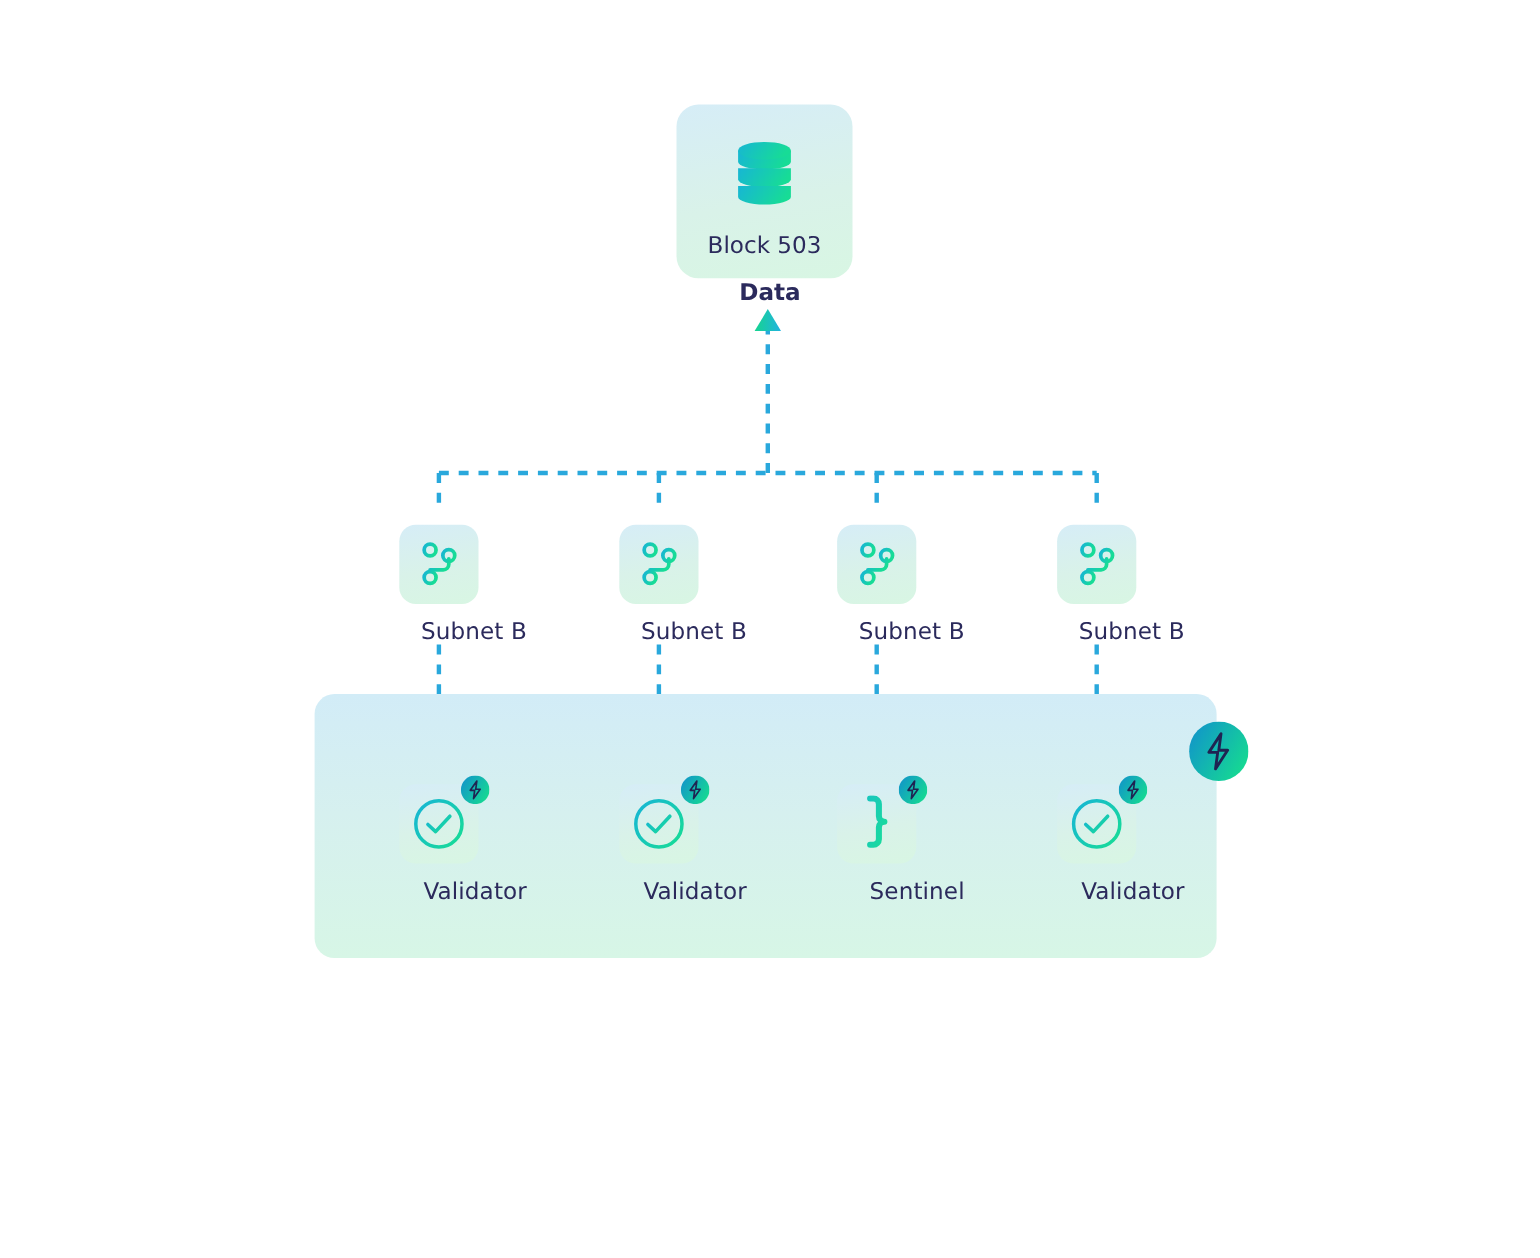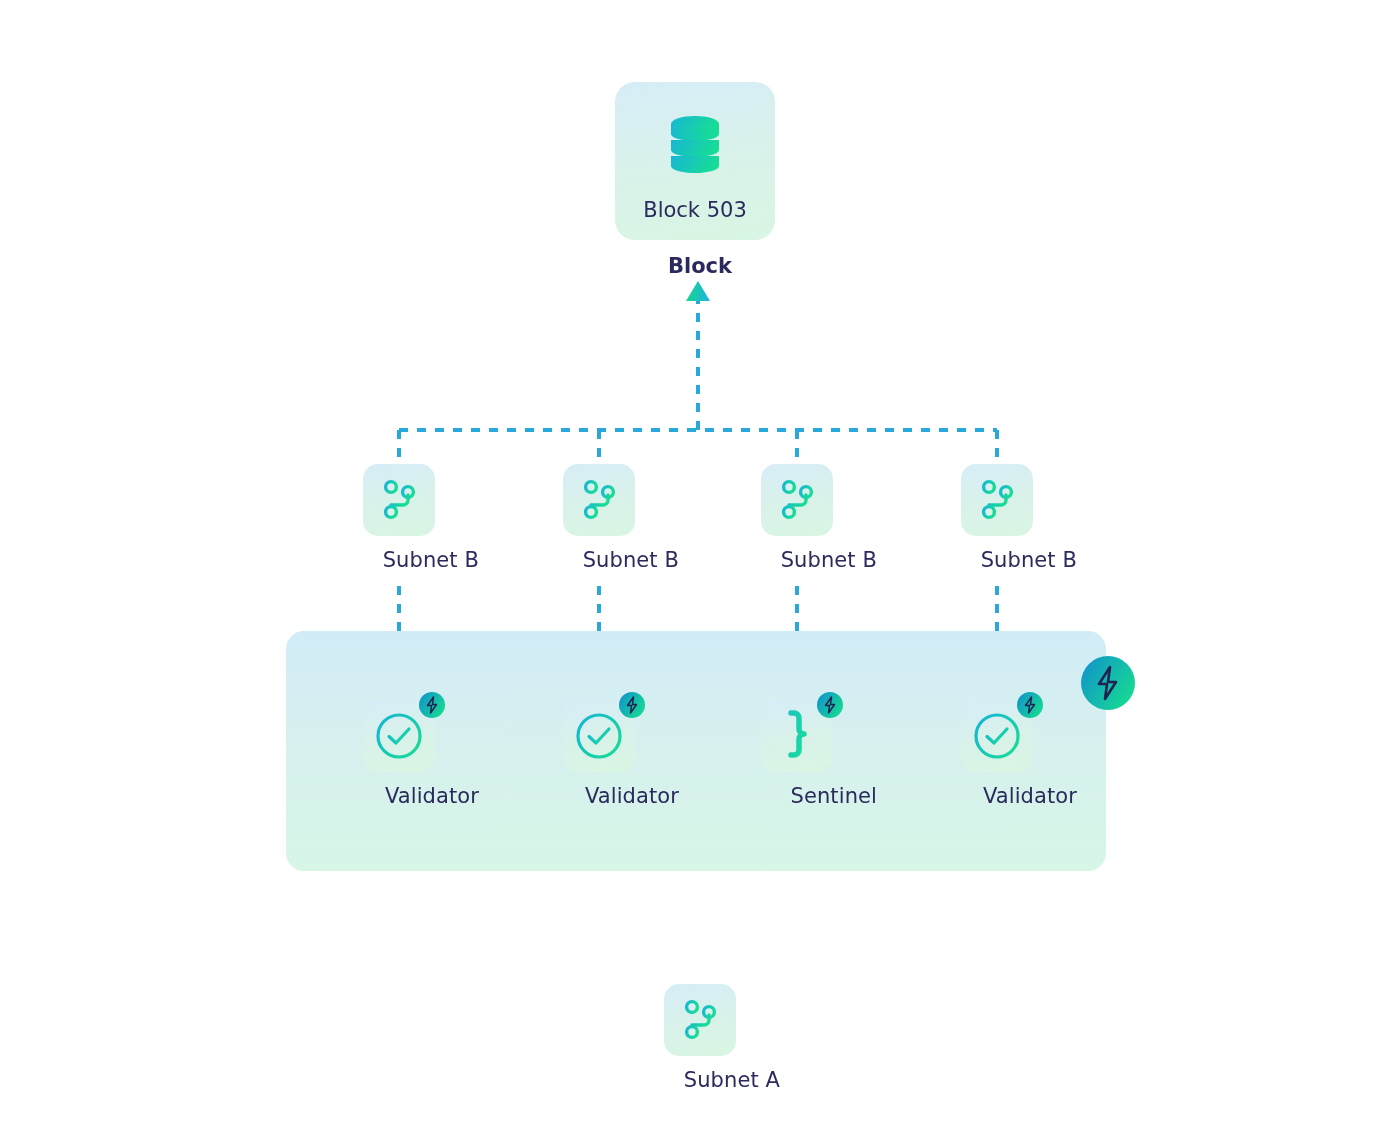--- a/index.html
+++ b/index.html
@@ -34,21 +34,21 @@
 
   
   .node {
     position: absolute;
     width: 160px;
     margin-left: -80px;
     text-align: center;
   }
   .node-card {
     position: relative;
-    margin: 0 auto;
+    margin: 13px auto;
     border-radius: 15px;
     background: linear-gradient(170deg, #d6edf7 0%, #d9f2e9 55%, #d8f6e3 100%);
     display: flex;
     align-items: center;
     justify-content: center;
   }
   .node-label {
     margin-top: 12px;
     font-size: 21px;
     letter-spacing: .1px;
@@ -168,21 +168,21 @@
           <path fill="url(#gDb)" d="M4 10 h48 v10 a24 7 0 0 1 -48 0 z"></path>
           <path fill="url(#gDb)" d="M4 26 h48 v10 a24 7 0 0 1 -48 0 z"></path>
           <path fill="url(#gDb)" d="M4 42 h48 v10 a24 7 0 0 1 -48 0 z"></path>
           <ellipse cx="28" cy="10" rx="24" ry="8" fill="url(#gDb)"></ellipse>
         </svg>
       </span>
       <div class="inner-label">Block 503</div>
     </div>
   </div>
 
-  <div id="data-label">Block</div>
+  <div id="data-label">Data</div>
 
   <div class="node small" style="left:399px; top:464px;">
     <div class="node-card">
       <span>
         <svg class="svg-icon" width="40" height="44" viewBox="0 0 40 44">
           <defs>
             <linearGradient id="gBr1" x1="0" y1="0" x2="1" y2="0.4">
               <stop offset="0%" stop-color="#17b6d4"></stop>
               <stop offset="100%" stop-color="#17dc96"></stop>
             </linearGradient>
@@ -348,30 +348,14 @@
       <span class="lightning-badge">
         <svg class="svg-icon" width="26" height="26" viewBox="0 0 26 26">
           <circle cx="13" cy="13" r="13" fill="url(#gBadge)"></circle>
           <path d="M14.5 5 L8.5 13.5 h4 l-1 7.5 6 -8.5 h-4 z" fill="none" stroke="#1f2352" stroke-width="1.5" stroke-linejoin="round" stroke-linecap="round"></path>
         </svg>
       </span>
     </div>
     <div class="node-label">Validator</div>
   </div>
 
-  <div class="node small" style="left:700px; top:984px;">
-    <div class="node-card">
-      <span>
-        <svg class="svg-icon" width="40" height="44" viewBox="0 0 40 44">
-          <g fill="none" stroke="url(#gBr1)" stroke-width="3.4" stroke-linecap="round">
-            <path d="M12 11 V33"></path>
-            <path d="M12 27 H24 a5 5 0 0 0 5 -5 V17"></path>
-            <circle cx="12" cy="9" r="5.4"></circle>
-            <circle cx="12" cy="34" r="5.4"></circle>
-            <circle cx="29" cy="14" r="5.4"></circle>
-          </g>
-        </svg>
-      </span>
-    </div>
-    <div class="node-label">Subnet A</div>
-  </div>
 
 </div>
 
 </body></html>

